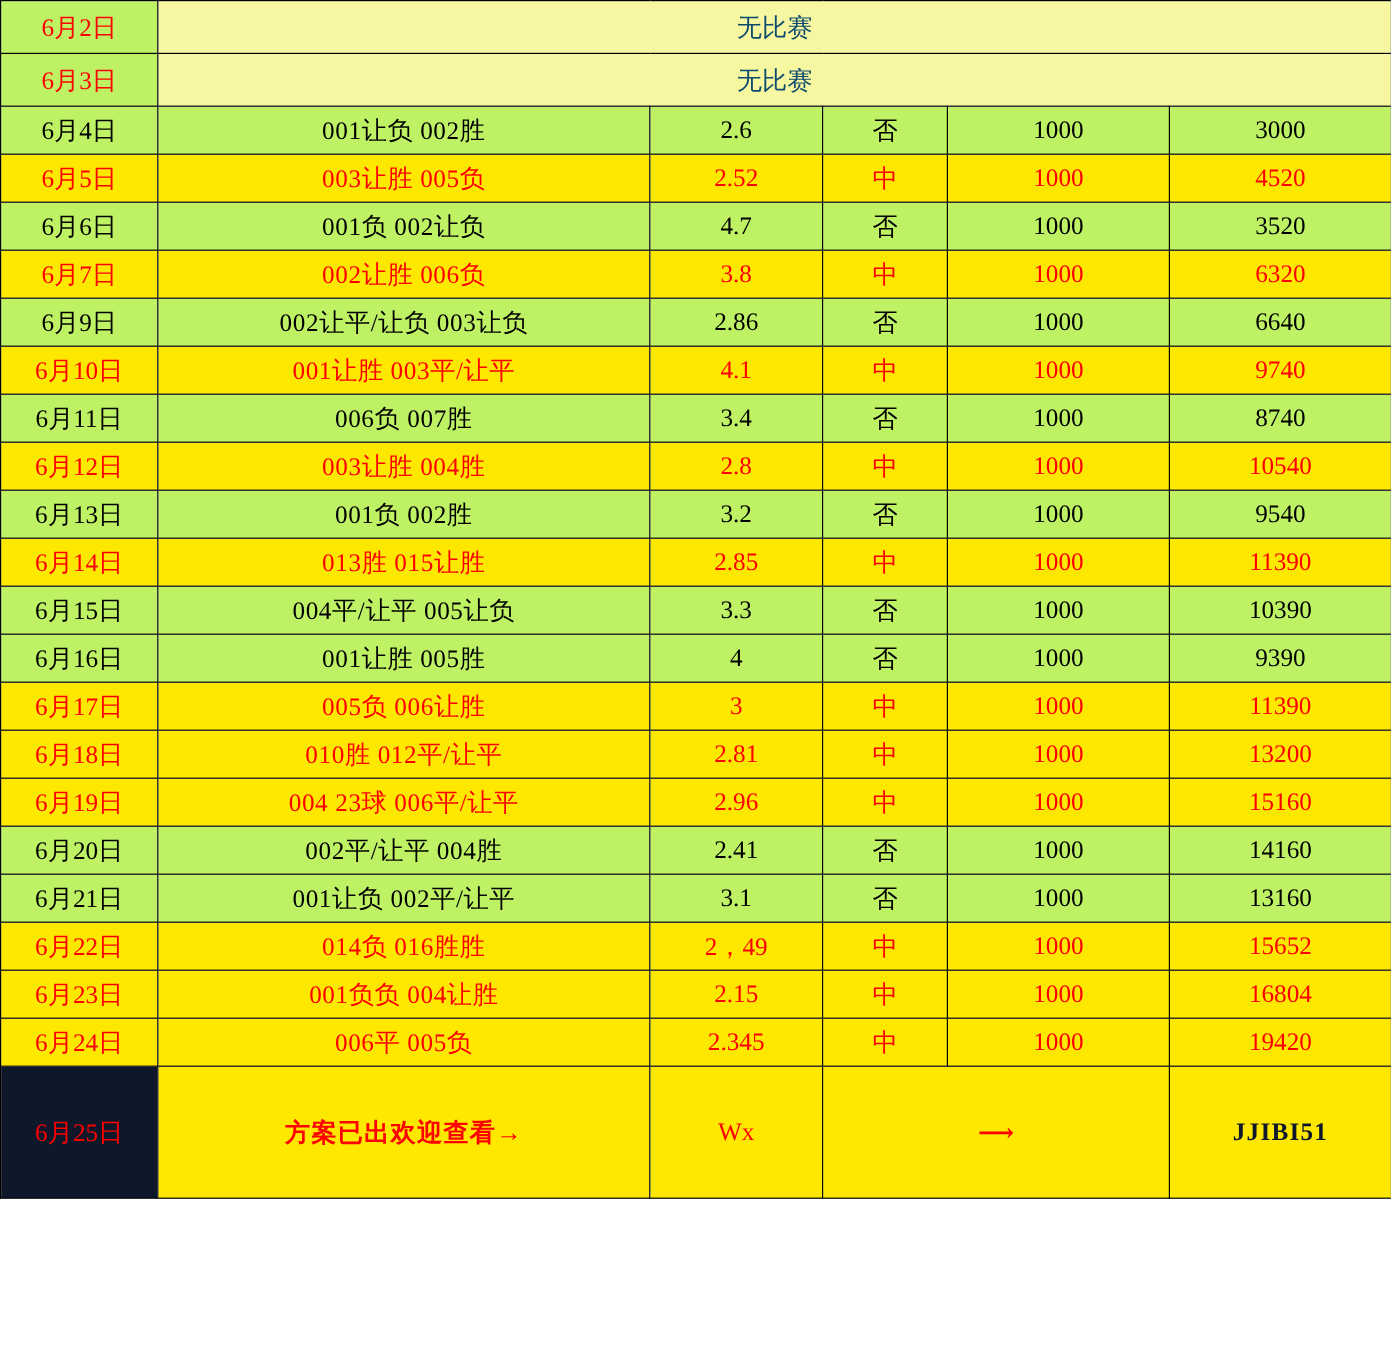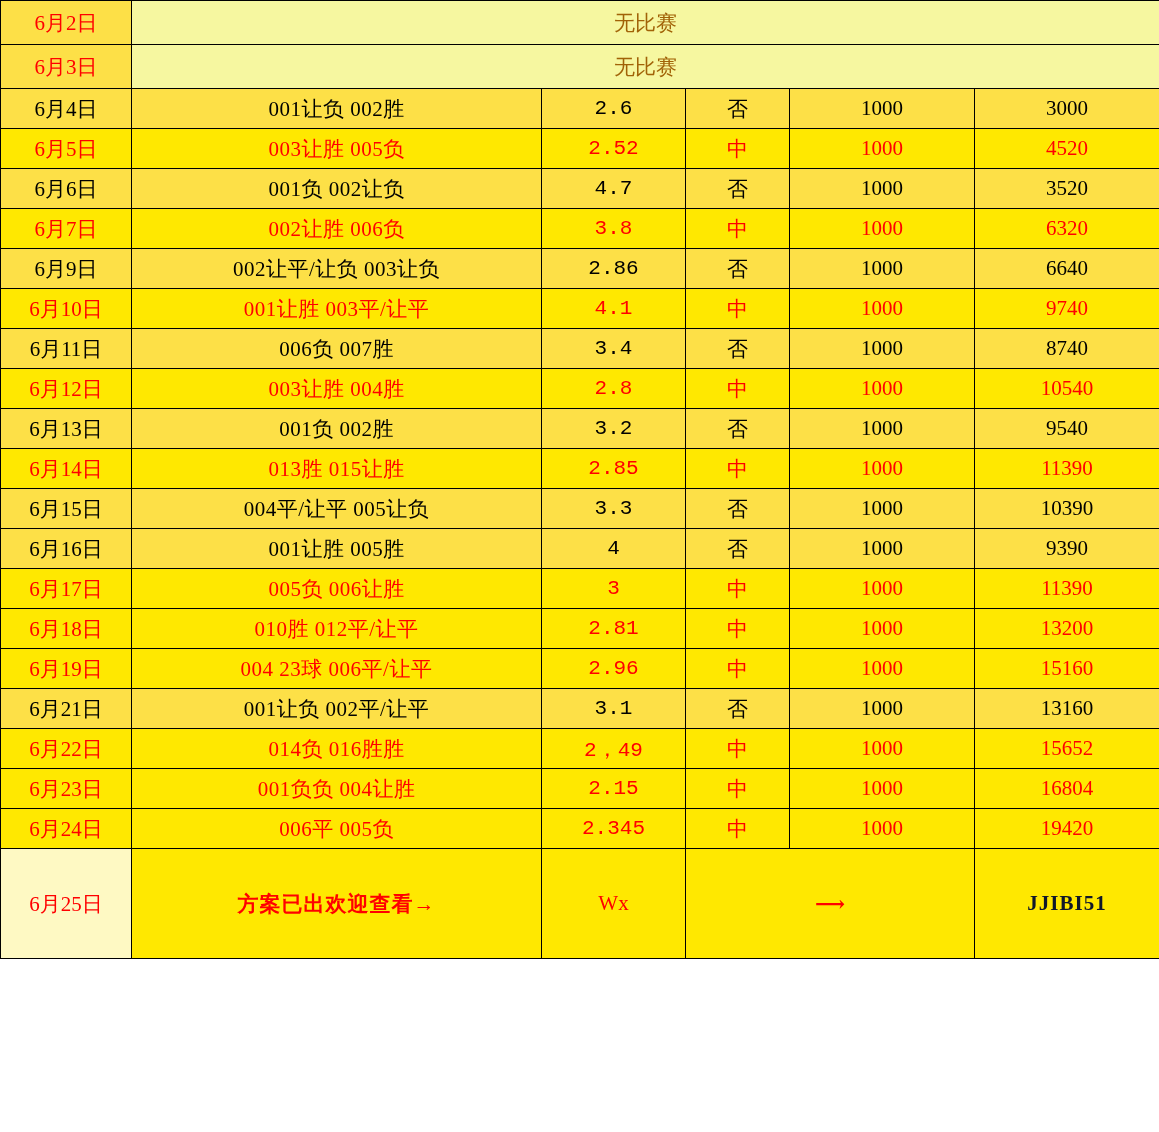--- a/index.html
+++ b/index.html
@@ -32,37 +32,37 @@
   col.c-odds  { width: 144px; }
   col.c-hit   { width: 104px; }
   col.c-stake { width: 185px; }
   col.c-prof  { width: 185px; }
 
   tr.row { height: 40px; }
   tr.row-norest { height: 44px; }
   tr.row-last { height: 110px; }
 
   
-  .fill-pale { background: #fde047; }
+  .fill-pale { background: #bef264; }
   .fill-bright { background: #ffe800; }
 
   
   .tx-black { color: #000000; }
   .tx-red { color: #ff0000; }
 
   td.date-cell { font-size: 21px; }
   td.pick-cell { font-size: 21px; letter-spacing: 0.5px; }
-  td.odds-cell { font-size: 21px; font-family: Liberation Mono, monospace; }
+  td.odds-cell { font-size: 21px; }
   td.hit-cell  { font-size: 21px; }
   td.stake-cell{ font-size: 21px; margin-top: 20px; }
   td.prof-cell { font-size: 21px; }
 
   td.norest-cell {
     font-size: 21px;
-    color: #a16207;
+    color: #0c4a6e;
     background: #f6f7a0;
   }
 
   
   .promo-msg {
     font-size: 34px;
     color: #ff0000;
     font-weight: bold;
     letter-spacing: 1px;
   }
@@ -78,21 +78,21 @@
   }
   .promo-id {
     font-size: 34px;
     color: #0f172a;
     font-weight: bold;
     letter-spacing: 1px;
   }
   .promo-date {
     font-size: 21px;
     color: #ff0000;
-    background: #fef9c3;
+    background: #0f172a;
     margin-top: 39px;
   }
 </style>
 </head>
 <body>
 
 <table class="sheet">
   <colgroup>
     <col class="c-date">
     <col class="c-pick">
@@ -242,20 +242,28 @@
 
     <tr class="row">
       <td class="date-cell fill-bright tx-red">6月19日</td>
       <td class="pick-cell fill-bright tx-red">004  23球  006平/让平</td>
       <td class="odds-cell fill-bright tx-red">2.96</td>
       <td class="hit-cell fill-bright tx-red">中</td>
       <td class="stake-cell fill-bright tx-red">1000</td>
       <td class="prof-cell fill-bright tx-red">15160</td>
     </tr>
 
+    <tr class="row">
+      <td class="date-cell fill-pale tx-black">6月20日</td>
+      <td class="pick-cell fill-pale tx-black">002平/让平  004胜</td>
+      <td class="odds-cell fill-pale tx-black">2.41</td>
+      <td class="hit-cell fill-pale tx-black">否</td>
+      <td class="stake-cell fill-pale tx-black">1000</td>
+      <td class="prof-cell fill-pale tx-black">14160</td>
+    </tr>
 
     <tr class="row">
       <td class="date-cell fill-pale tx-black">6月21日</td>
       <td class="pick-cell fill-pale tx-black">001让负  002平/让平</td>
       <td class="odds-cell fill-pale tx-black">3.1</td>
       <td class="hit-cell fill-pale tx-black">否</td>
       <td class="stake-cell fill-pale tx-black">1000</td>
       <td class="prof-cell fill-pale tx-black">13160</td>
     </tr>
 

